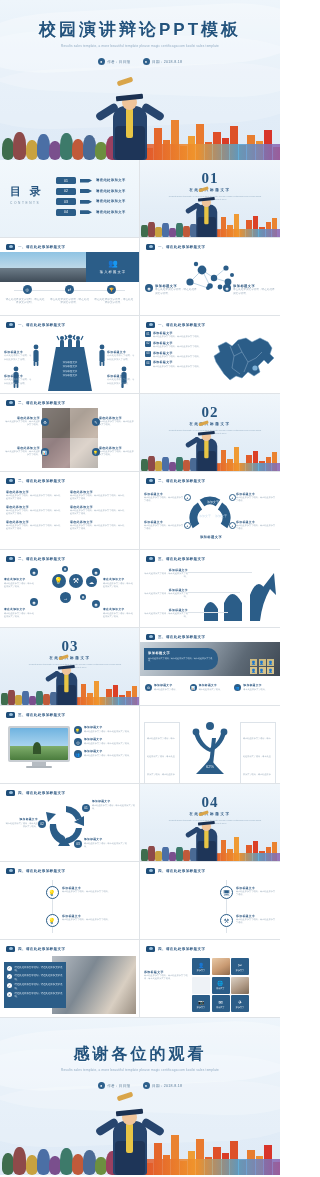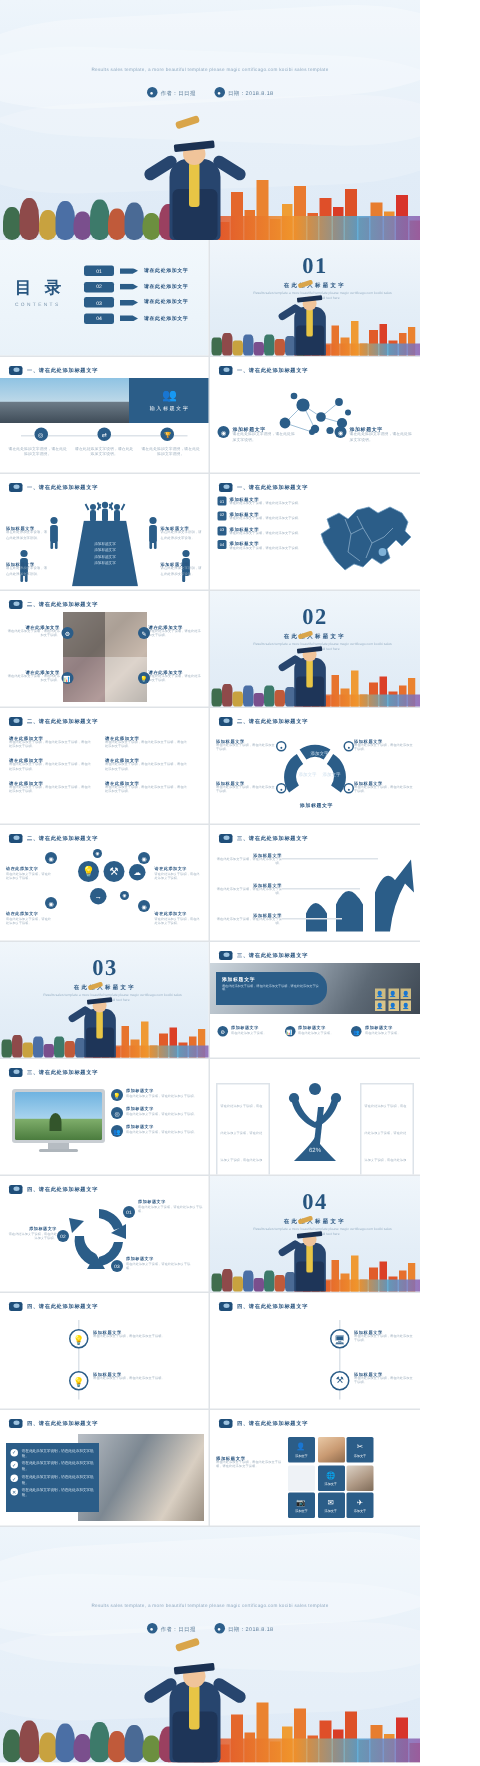--- a/index.html
+++ b/index.html
@@ -124,20 +124,21 @@
 </head>
 <body>
 
 <div class="page">
 
   <div class="hero">
     <div class="wave w1"></div>
     <div class="wave w2"></div>
     <div class="wave w3"></div>
 
+    <div class="hero-title t-main">校园演讲辩论PPT模板</div>
     <div class="hero-sub s-main">Results sales template, a more beautiful template please magic certificago.com kocibi sales template</div>
 
     <div class="meta-row m-main">
       <div class="meta-item">
         <span class="meta-dot">●</span>
         <span class="meta-txt">作者：日日报</span>
       </div>
       <div class="meta-item">
         <span class="meta-dot">●</span>
         <span class="meta-txt">日期：2018.8.18</span>
@@ -1054,20 +1055,21 @@
       </div>
     </div>
 
   </div>
 
   <div class="hero closing">
     <div class="wave w1"></div>
     <div class="wave w2"></div>
     <div class="wave w3"></div>
 
+    <div class="hero-title t-main">感谢各位的观看</div>
     <div class="hero-sub s-main">Results sales template, a more beautiful template please magic certificago.com kocibi sales template</div>
 
     <div class="meta-row m-main">
       <div class="meta-item">
         <span class="meta-dot">●</span>
         <span class="meta-txt">作者：日日报</span>
       </div>
       <div class="meta-item">
         <span class="meta-dot">●</span>
         <span class="meta-txt">日期：2018.8.18</span>

